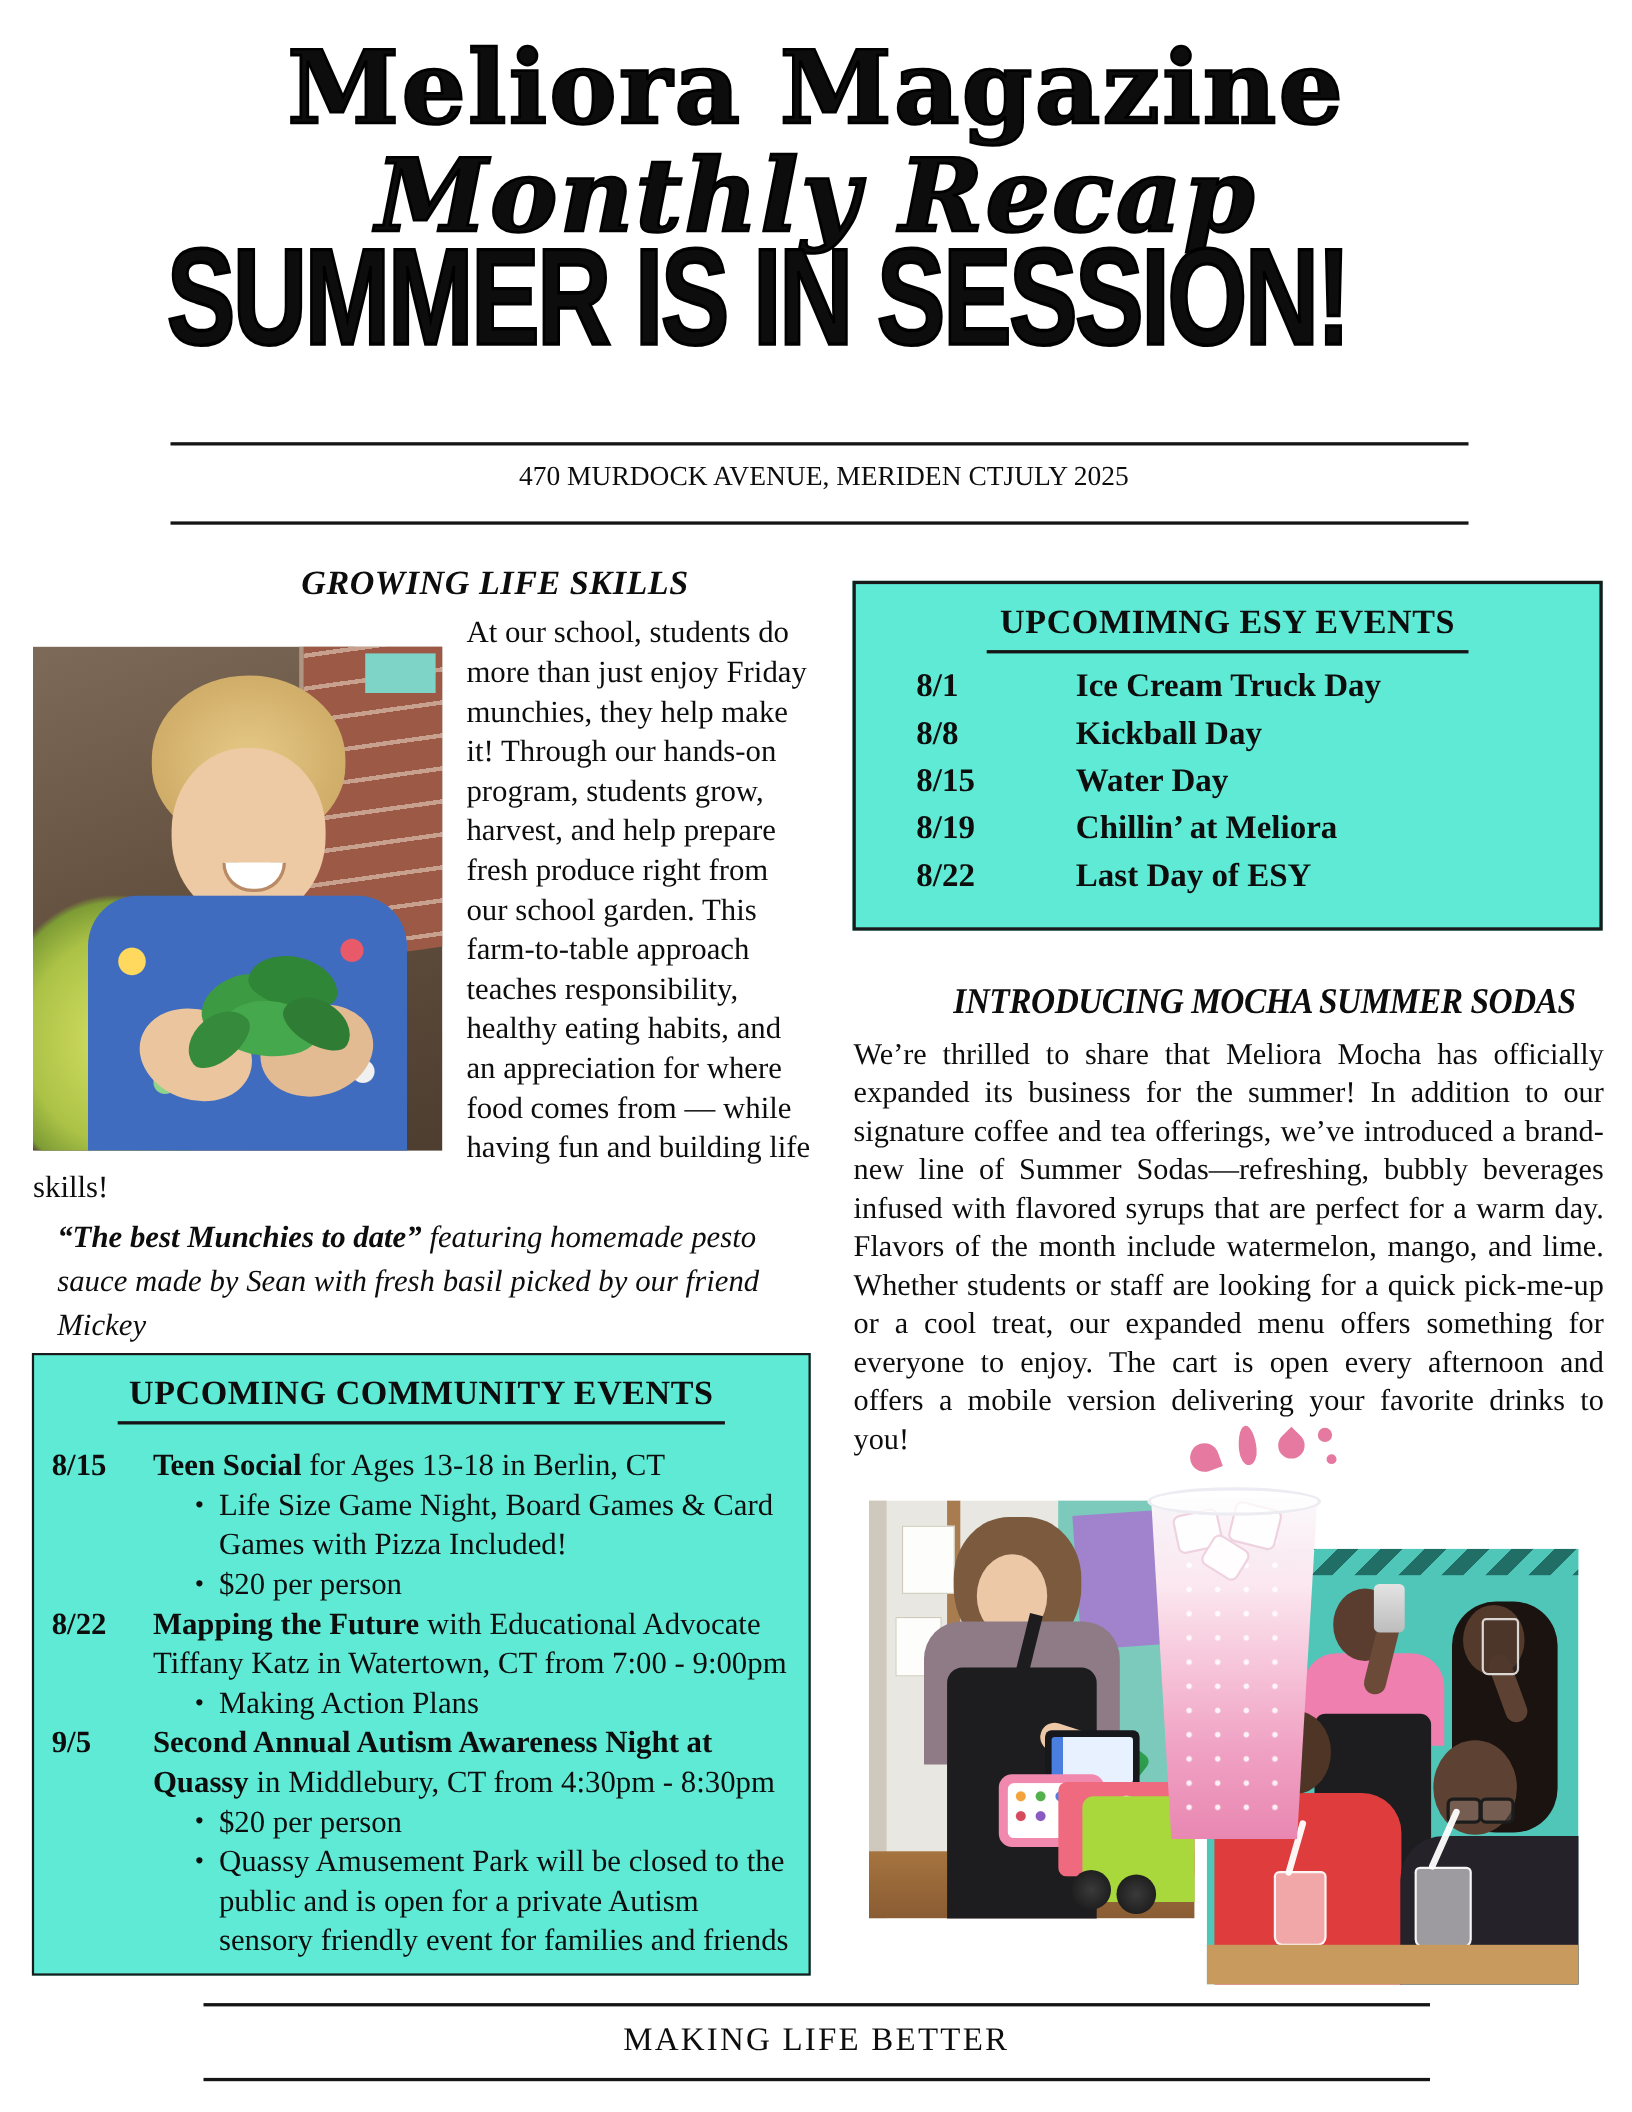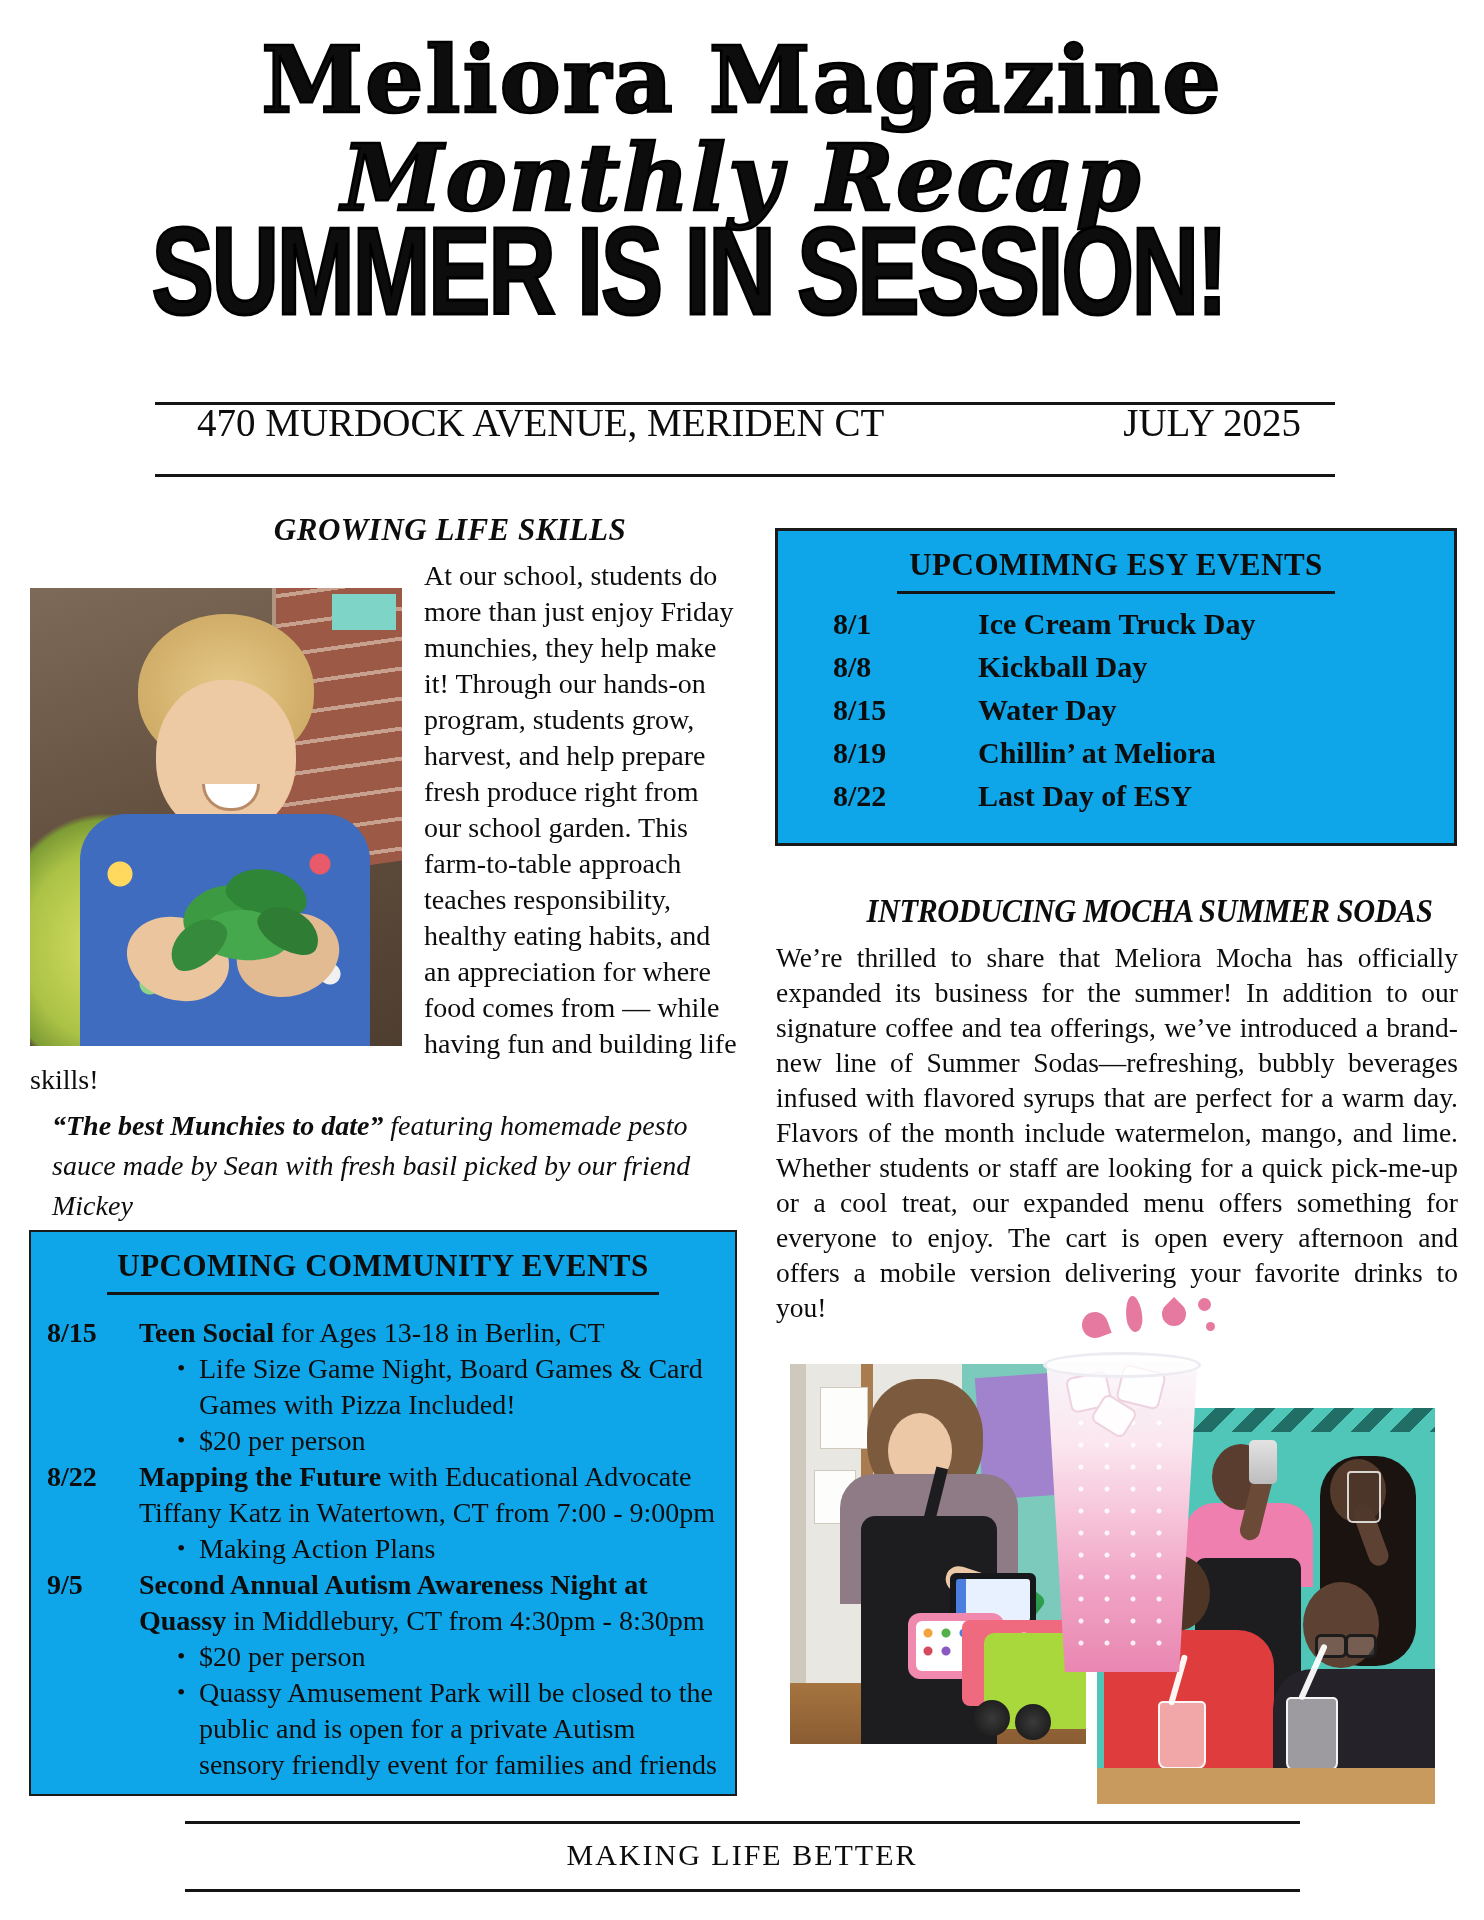--- a/index.html
+++ b/index.html
@@ -13,38 +13,38 @@
   .mast1{top:34px;font-size:92px;}
   .mast2{top:132px;font-size:92px;font-style:italic;}
   .headline-wrap{position:absolute;top:208px;left:0;width:100%;}
   .headline{display:inline-block;font-family:"Liberation Sans", sans-serif;
     font-weight:bold;font-size:120px;line-height:1;letter-spacing:-3px;
     -webkit-text-stroke:3px #000;transform:scale(0.78,1.04);transform-origin:center top;}
 
   .rule{position:absolute;left:155px;width:1180px;height:3px;background:#151515;}
   .rule-top1{top:402px;}
   .rule-top2{top:474px;}
-  .address-row{position:absolute;top:400px;left:155px;width:1180px;
-    display:flex;justify-content:space-between;box-sizing:border-box;
-    padding:0 34px 0 42px;font-size:39px;}
+  .address-row{position:absolute;top:420px;left:155px;width:1180px;
+    display:flex;justify-content:center;box-sizing:border-box;
+    padding:0 34px 0 42px;font-size:25px;}
 
   
   .growing-head{position:absolute;top:512px;left:150px;width:600px;text-align:center;
     font-size:31px;font-weight:bold;font-style:italic;letter-spacing:0.5px;}
   .article{position:absolute;top:558px;left:30px;width:712px;
     font-size:28px;line-height:36px;}
   .photo1{float:left;width:372px;height:458px;margin:30px 22px 8px 0;
     position:relative;overflow:hidden;background:linear-gradient(160deg,#7d6a58 0%,#64513f 45%,#4e3e30 100%);}
 
   .quote{position:absolute;top:1078px;left:52px;width:660px;
     font-size:28px;line-height:40px;font-style:italic;}
   .quote .lead{font-weight:bold;}
 
   
-  .box{position:absolute;background:#0ea5e9;border:3px solid #1a1a1a;box-sizing:border-box;}
+  .box{position:absolute;background:#5eead4;border:3px solid #1a1a1a;box-sizing:border-box;}
   .box-community{left:29px;top:1230px;width:708px;height:566px;border-width:2px;}
   .box-esy{left:775px;top:528px;width:682px;height:318px;}
   .box-title{margin-top:16px;text-align:center;font-size:31px;font-weight:bold;letter-spacing:0.5px;}
   .box-underline{height:3px;background:#151515;margin:8px auto 0 auto;}
   .ul-comm{width:552px;}
   .ul-esy{width:438px;}
 
   .comm-events{margin-top:20px;padding-left:16px;}
   .ev{display:flex;font-size:28px;line-height:36px;}
   .ev-date{width:66px;font-weight:bold;flex:none;padding-top:0;}

